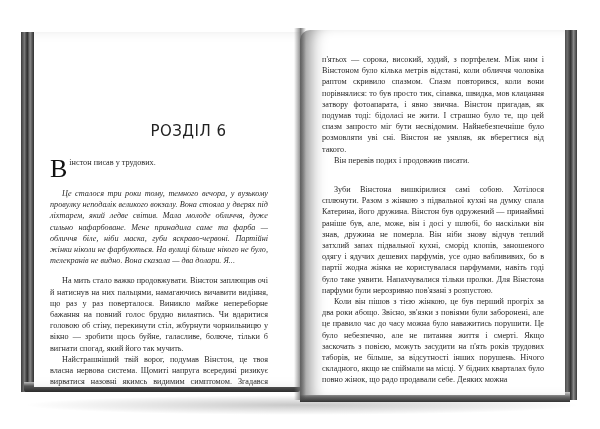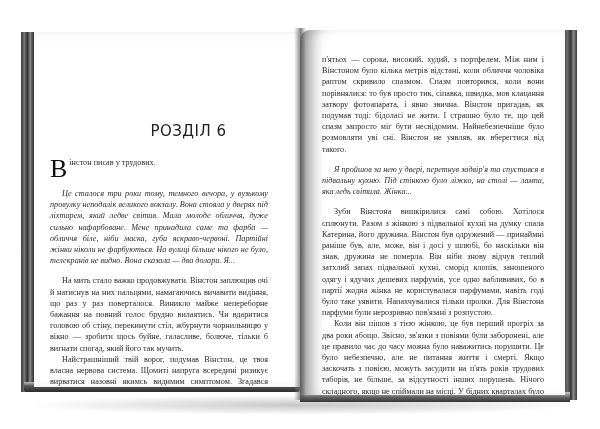--- a/index.html
+++ b/index.html
@@ -93,22 +93,22 @@
       <div class="gap"></div>
       <p class="indent">На мить стало важко продовжувати. Вінстон заплющив очі й натиснув на них пальцями, намагаючись вичавити видіння, що раз у раз поверталося. Виникло майже непереборне бажання на повний голос брудно вилаятись. Чи вдаритися головою об стіну, перекинути стіл, жбурнути чорнильницю у вікно — зробити щось буйне, галасливе, болюче, тільки б вигнати спогад, який його так мучить.</p>
       <p class="indent">Найстрашніший твій ворог, подумав Вінстон, це твоя власна нервова система. Щомиті напруга всередині ризикує вирватися назовні якимсь видимим симптомом. Згадався чоловік, якого він перестрів на вулиці кілька тижнів тому; цілком звичайний на вигляд, партієць, років тридцяти</p>
     </div>
 
   </div>
 
   <div class="page page-right">
     <div class="text right-text">
       <p>п'ятьох — сорока, високий, худий, з портфелем. Між ним і Вінстоном було кілька метрів відстані, коли обличчя чоловіка раптом скривило спазмом. Спазм повторився, коли вони порівнялися: то був просто тик, сіпавка, швидка, мов клацання затвору фотоапарата, і явно звична. Вінстон пригадав, як подумав тоді: бідоласі не жити. І страшно було те, що цей спазм запросто міг бути несвідомим. Найнебезпечніше було розмовляти уві сні. Вінстон не уявляв, як вберегтися від такого.</p>
+      <p class="indent">Він перевів подих і продовжив писати.</p>
       <div class="gap"></div>
-      <p class="indent italic">Я пройшов за нею у двері, перетнув задвір'я та спустився в підвальну кухню. Під стінкою було ліжко, на столі — лампа, яка ледь світила. Жінка...</p>
       <div class="gap"></div>
       <p class="indent">Зуби Вінстона вишкірилися самі собою. Хотілося сплюнути. Разом з жінкою з підвальної кухні на думку спала Катерина, його дружина. Вінстон був одружений — принаймні раніше був, але, може, він і досі у шлюбі, бо наскільки він знав, дружина не померла. Він ніби знову відчув теплий затхлий запах підвальної кухні, сморід клопів, заношеного одягу і ядучих дешевих парфумів, усе одно ваблививих, бо в партії жодна жінка не користувалася парфумами, навіть годі було таке уявити. Напахчувалися тільки пролки. Для Вінстона парфуми були нерозривно пов'язані з розпустою.</p>
       <p class="indent">Коли він пішов з тією жінкою, це був перший прогріх за два роки абощо. Звісно, зв'язки з повіями були заборонені, але це правило час до часу можна було наважитись порушити. Це було небезпечно, але не питання життя і смерті. Якщо заскочать з повією, можуть засудити на п'ять років трудових таборів, не більше, за відсутності інших порушень. Нічого складного, якщо не спіймали на місці. У бідних кварталах було повно жінок, що радо продавали себе. Деяких можна</p>
     </div>
 
   </div>
 
   <div class="spine"></div>
 </div>
 

